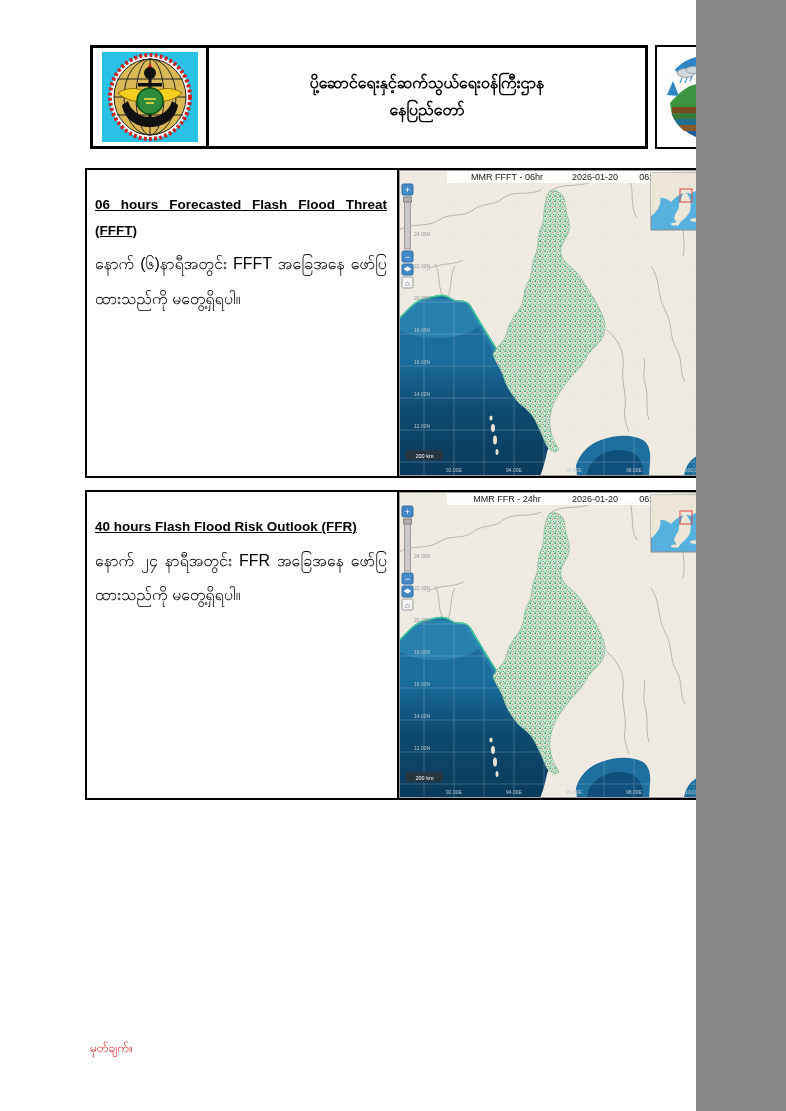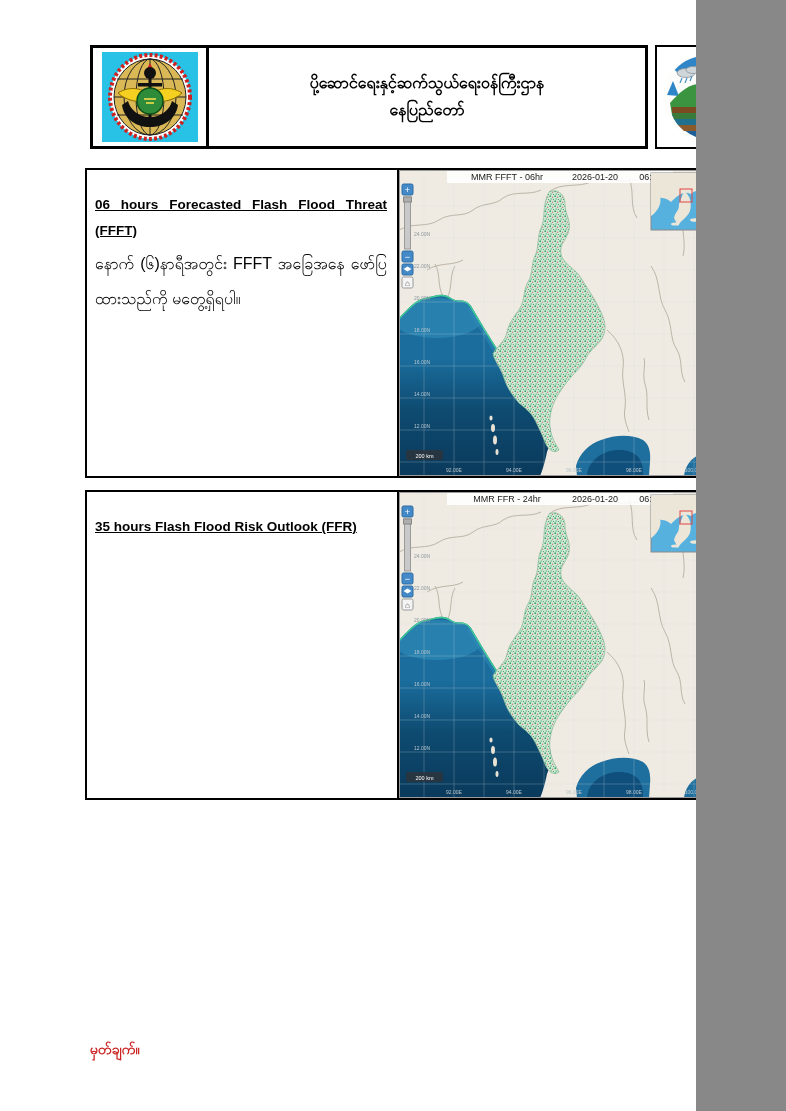--- a/index.html
+++ b/index.html
@@ -22,21 +22,21 @@
   .sec1{top:168px;} .sec2{top:490px;}
   .sec-text{width:312px;border-right:2px solid #000;box-sizing:border-box;
     padding:22px 10px 0 8px;}
   .sec-title{font-weight:bold;font-size:13.5px;text-decoration:underline;color:#000;
     text-align:justify;line-height:1.9;}
   .sec-body{font-size:16px;color:#000;line-height:2.15;margin-top:4px;text-align:justify;}
   .sec-map{flex:1;position:relative;}
   .sec-map svg{display:block;}
   
   .footer{position:absolute;left:90px;top:1040px;width:620px;display:flex;
-    font-weight:bold;font-size:14px;color:#cc2424;}
+    font-weight:normal;font-size:12px;color:#cc2424;}
   .footer .flabel{width:125px;}
   
   text{font-family:"Liberation Sans","DejaVu Sans",sans-serif;}
 </style>
 </head>
 <body>
 
 <div class="page">
 
   <div class="header-main">
@@ -220,21 +220,22 @@
           <rect x="298" y="289" width="12" height="12" rx="2" fill="#3f85bb" stroke="#fff" stroke-width="1"></rect>
           <text x="304" y="298.5" font-size="8.5" font-weight="bold" fill="#fff" text-anchor="middle">i</text>
         </g>
         <rect x="0.5" y="0.5" width="315" height="305" fill="none" stroke="#9a9a9a" stroke-width="1"></rect>
       </svg>
     </div>
   </div>
 
   <div class="section sec2">
     <div class="sec-text">
-      <div class="sec-title">35 hours Flash Flood Risk Outlook (FFR)</div>
+      <div class="sec-title">40 hours Flash Flood Risk Outlook (FFR)</div>
+      <div class="sec-body">နောက် ၂၄ နာရီအတွင်း FFR အခြေအနေ ဖော်ပြ ထားသည်ကို မတွေ့ရှိရပါ။</div>
     </div>
     <div class="sec-map">
       <svg width="316" height="306" viewBox="0 0 316 306">
         <defs>
           <linearGradient id="sea-b" x1="0" y1="0.35" x2="0" y2="1">
             <stop offset="0" stop-color="#1a6d9d"></stop>
               <stop offset="0.45" stop-color="#0e4a70"></stop>
               <stop offset="1" stop-color="#0a3a5c"></stop>
           </linearGradient>
           <pattern id="sp-b" width="5" height="5" patternUnits="userSpaceOnUse">

